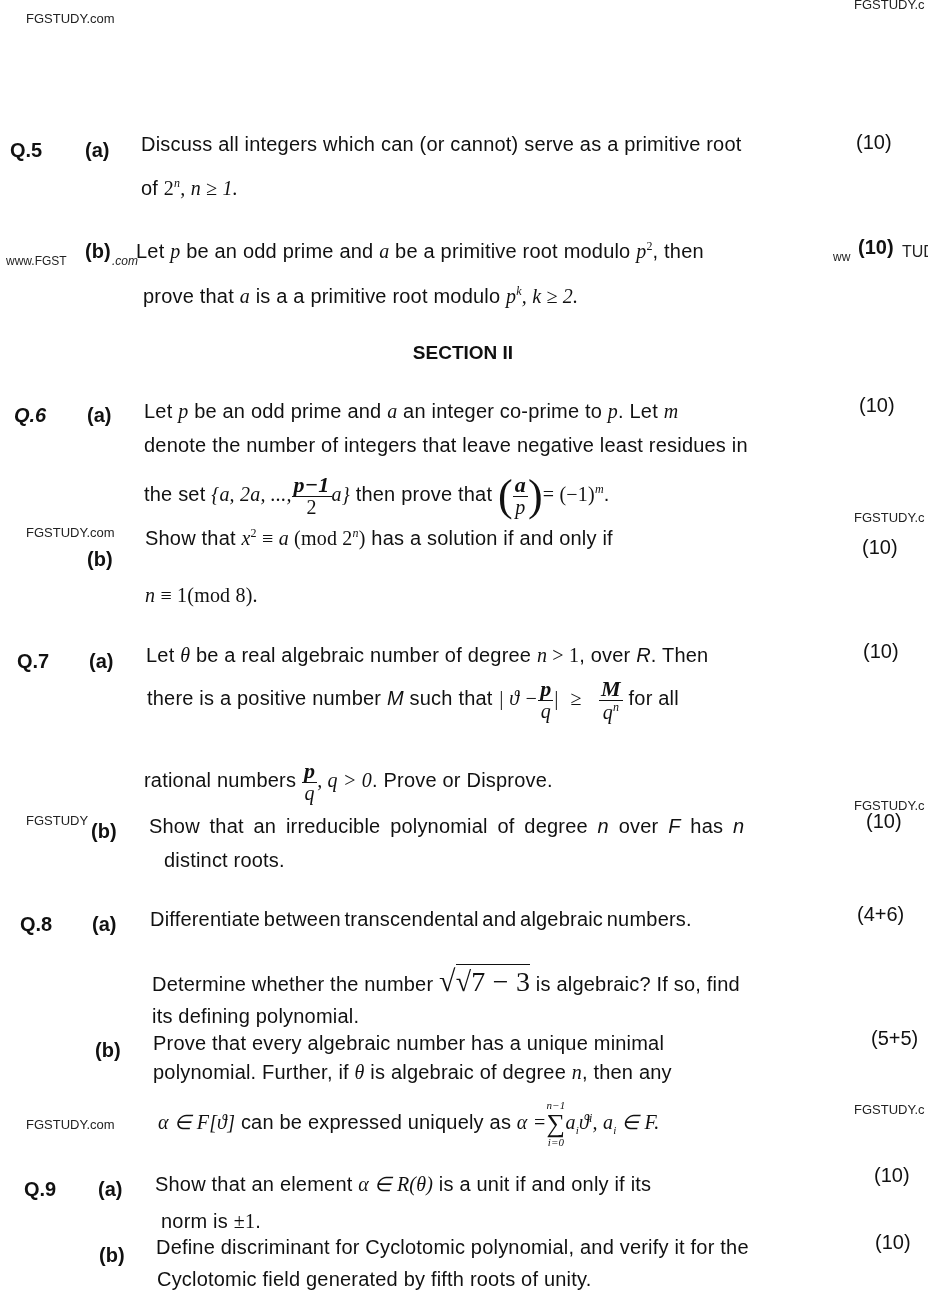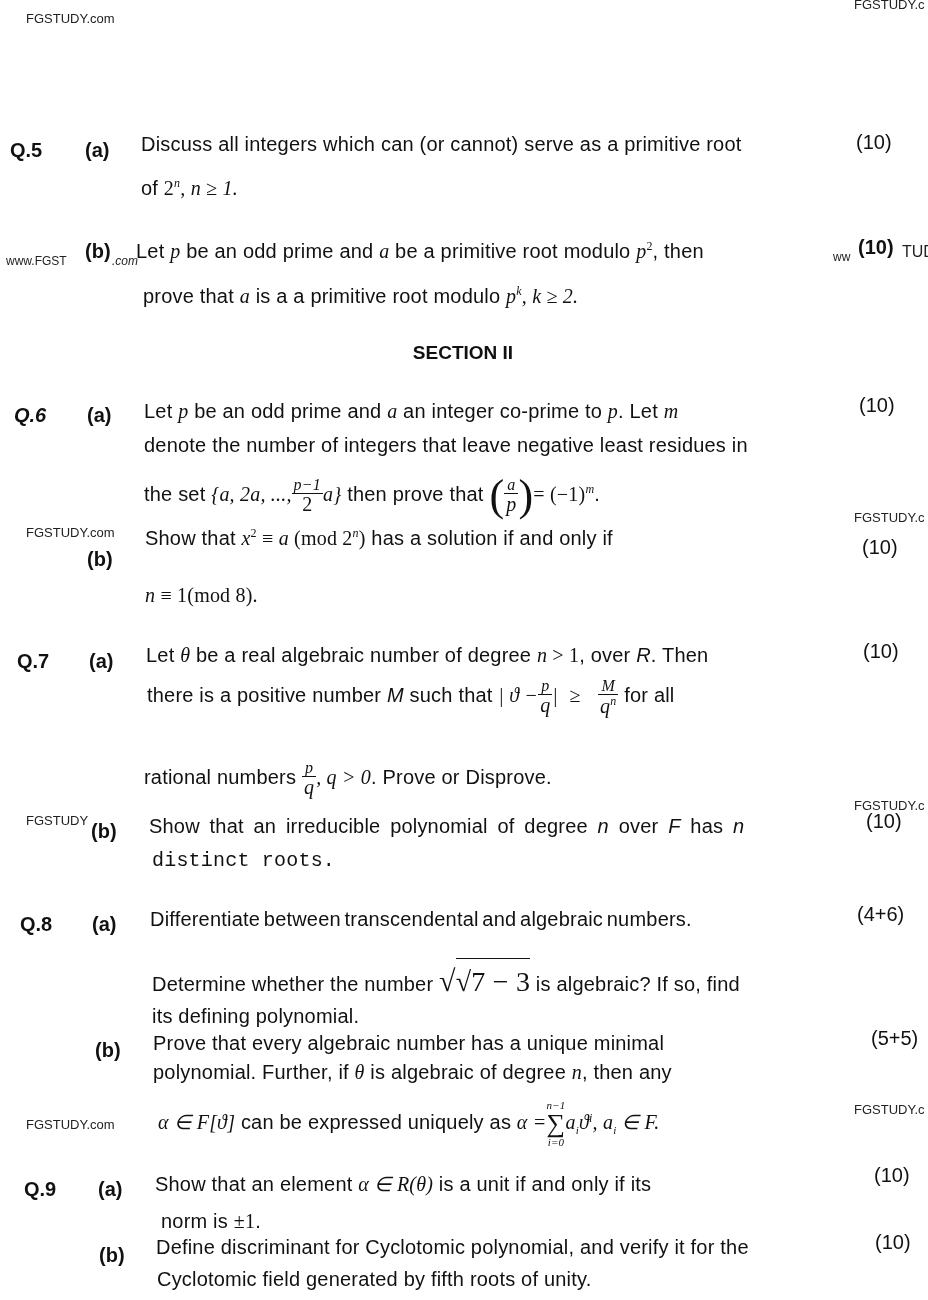--- a/index.html
+++ b/index.html
@@ -7,27 +7,27 @@
          font-family:"Liberation Sans", sans-serif; color:#111; }
   .wm { position:absolute; font-family:"Liberation Sans", sans-serif; font-size:13px; color:#222; white-space:nowrap; }
   .qnum { position:absolute; font-weight:bold; font-size:20px; font-family:"Liberation Sans", sans-serif; }
   .part { position:absolute; font-weight:bold; font-size:20px; font-family:"Liberation Sans", sans-serif; }
   .marks { position:absolute; font-size:20px; font-family:"Liberation Sans", sans-serif; }
   .line { position:absolute; font-size:20px; font-family:"Liberation Sans", sans-serif; white-space:nowrap; letter-spacing:0.2px; }
   .m { font-family:"Liberation Serif", serif; font-style:italic; }
   .mr { font-family:"Liberation Serif", serif; }
   .section { position:absolute; left:0; width:926px; text-align:center; top:342px; font-weight:bold; font-size:19px; }
   .frac { display:inline-block; vertical-align:middle; text-align:center; font-family:"Liberation Serif", serif; font-style:italic; line-height:1; }
-  .frac .num { display:block; padding:0 2px; border-bottom:1px solid #111; font-size:16px; }
+  .frac .num { display:block; padding:0 2px; border-bottom:1px solid #111; font-size:22px;font-weight:bold; }
   .frac .den { display:block; padding:0 2px; font-size:20px; }
   .big-paren { font-family:"Liberation Serif", serif; font-size:44px; vertical-align:middle; font-weight:lighter; }
   sup { font-size:12px; }
   sub { font-size:11px; }
   .sqrt { font-family:"Liberation Serif", serif; font-size:30px; }
-  .over { border-top:1.5px solid #111; padding-top:7px; }
+  .over { border-top:1.5px solid #111; padding-top:1px; }
   .sum { display:inline-block; vertical-align:middle; text-align:center; font-family:"Liberation Serif", serif; line-height:1; }
   .sum .top, .sum .bot { display:block; font-size:11px; font-style:italic; }
   .sum .sig { display:block; font-size:26px; }
 </style>
 </head>
 <body>
 
 <div class="wm" style="left:26px;top:11px;">FGSTUDY.com</div>
 <div class="wm" style="left:854px;top:-3px;">FGSTUDY.c</div>
 
@@ -89,21 +89,21 @@
   <span>rational numbers </span><span class="frac"><span class="num">p</span><span class="den">q</span></span><span class="m">, q &gt; 0</span><span>. Prove or Disprove.</span>
 </div>
 
 <div class="wm" style="left:26px;top:813px;">FGSTUDY</div>
 <div class="wm" style="left:854px;top:798px;">FGSTUDY.c</div>
 <div class="part" style="left:91px;top:820px;">(b)</div>
 <div class="line" style="left:149px;top:815px;word-spacing:4px;">
   <span>Show that an irreducible polynomial of degree </span><span style="font-style:italic;">n</span><span> over </span><span style="font-style:italic;">F</span><span> has </span><span style="font-style:italic;">n</span>
 </div>
 <div class="marks" style="left:866px;top:810px;">(10)</div>
-<div class="line" style="left:152px;top:849px;font-family:Liberation Mono, monospace;">distinct roots.</div>
+<div class="line" style="left:164px;top:849px;">distinct roots.</div>
 
 <div class="qnum" style="left:20px;top:913px;">Q.8</div>
 <div class="part" style="left:92px;top:913px;">(a)</div>
 <div class="line" style="left:150px;top:908px;word-spacing:-2px;">Differentiate   between   transcendental   and   algebraic   numbers.</div>
 <div class="marks" style="left:857px;top:903px;">(4+6)</div>
 <div class="line" style="left:152px;top:964px;">
   <span>Determine whether the number </span><span class="sqrt">√</span><span class="mr over" style="font-size:28px;">√7 − 3</span><span> is algebraic? If so, find</span>
 </div>
 <div class="line" style="left:152px;top:1005px;">its defining polynomial.</div>
 

